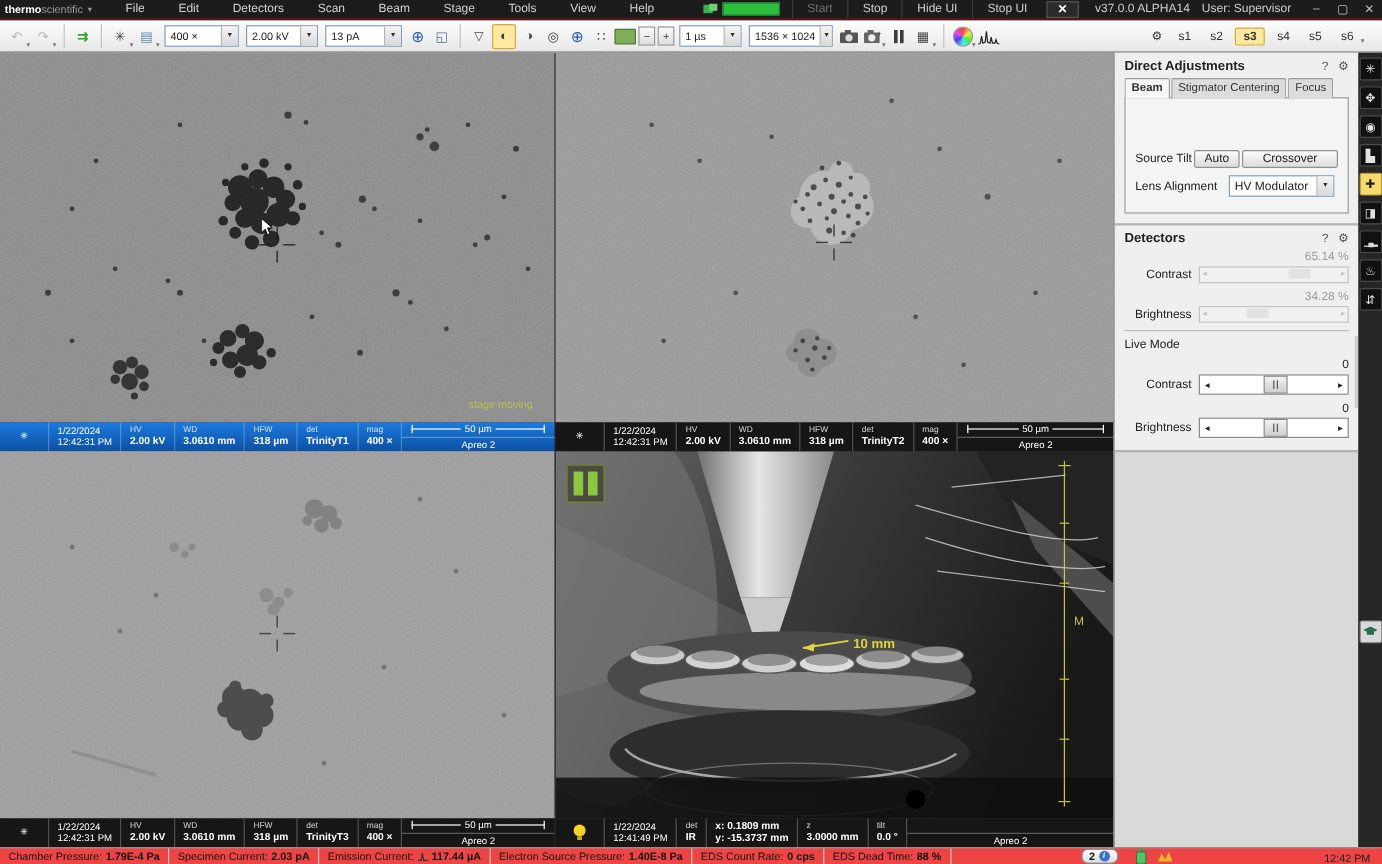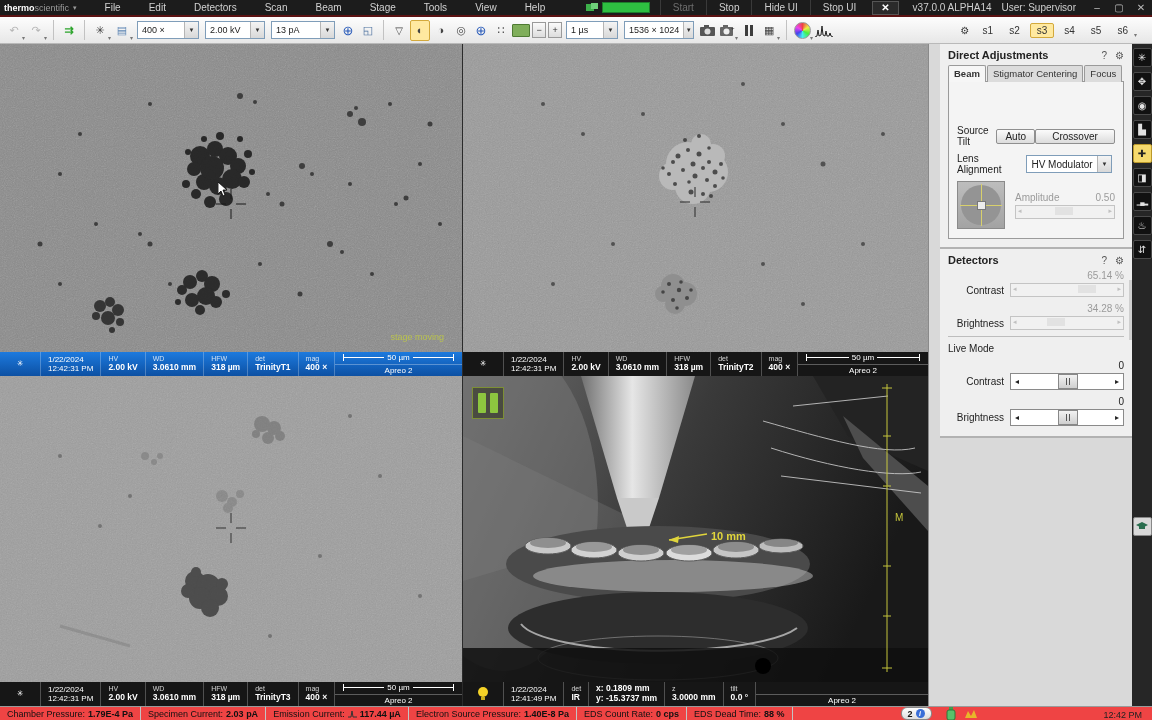--- a/index.html
+++ b/index.html
@@ -36,40 +36,40 @@
                  display:flex;align-items:center;justify-content:center;font-size:6px;color:#333;}
   .mini-btn{width:12px;height:14px;border:1px solid #9a9a9a;background:linear-gradient(#fafafa,#ddd);
             display:flex;align-items:center;justify-content:center;font-size:9px;margin:0 1px;color:#333;}
   .green-rect{width:16px;height:11px;background:#7fae5a;border:1px solid #4e7a33;border-radius:1px;}
   #colorwheel{width:15px;height:15px;border-radius:50%;border:1px solid #999;
               background:conic-gradient(#e44,#ee4,#4e4,#4ee,#44e,#e4e,#e44);}
   .pausebars{display:inline-flex;gap:2px;}
   .pausebars i{width:3px;height:11px;background:#3c3c3c;display:inline-block;}
   #preset-group{margin-left:auto;display:flex;align-items:center;margin-right:10px;font-size:10px;color:#333;}
   .preset{padding:1px 6px;margin:0 2px;border-radius:2px;}
-  .preset.hl{background:#ffe9a0;border:1px solid #d3a93c;font-weight:normal;}
+  .preset.hl{background:#ffe9a0;border:1px solid #d3a93c;font-weight:bold;}
   
   .quad-img{position:absolute;background:#888;overflow:hidden;}
   .databar{position:absolute;height:24px;display:flex;align-items:stretch;color:#fff;font-size:8px;box-sizing:border-box;}
   .databar.blue{background:linear-gradient(#1d7ade,#0c50a3);}
   .databar.dark{background:#161616;}
   .db-col{display:flex;flex-direction:column;justify-content:center;padding:0 7px;border-left:1px solid rgba(255,255,255,.25);line-height:1.15;white-space:nowrap;}
   .db-col:first-child{border-left:none;}
   .db-label{font-size:7px;opacity:.8;}
   .db-val{font-size:8.5px;font-weight:bold;}
   .db-icon{display:flex;align-items:center;justify-content:center;width:26px;}
   .db-scale{flex:1;display:flex;flex-direction:column;border-left:1px solid rgba(255,255,255,.25);}
   .scale-row{flex:1;display:flex;align-items:center;justify-content:center;gap:3px;padding:0 8px;}
   .scale-line{flex:1;height:1px;background:#fff;position:relative;}
   .scale-line:before,.scale-line:after{content:"";position:absolute;top:-3px;width:1px;height:7px;background:#fff;}
   .scale-line.l:before{left:0;} .scale-line.l:after{display:none;}
   .scale-line.r:after{right:0;} .scale-line.r:before{display:none;}
   .sys-row{flex:1;display:flex;align-items:center;justify-content:center;border-top:1px solid rgba(255,255,255,.3);font-size:8px;}
   
-  #panel{position:absolute;left:928px;top:44px;width:204px;height:662px;background:#d9d9d9;border-left:1px solid #8a8a8a;box-sizing:border-box;padding-left:11px;}
+  #panel{position:absolute;left:928px;top:44px;width:204px;height:662px;background:#d9d9d9;border-left:1px solid #8a8a8a;box-sizing:border-box;}
   .section{background:#efefef;padding:5px 8px 8px 8px;border-bottom:2px solid #b2b2b2;}
   .sec-head{display:flex;align-items:center;font-size:11px;font-weight:bold;color:#222;margin-bottom:4px;}
   .sec-head .spacer{flex:1;}
   .sec-head .hico{font-weight:normal;color:#555;font-size:10px;margin-left:8px;}
   .tabs{display:flex;margin-bottom:-1px;position:relative;z-index:2;}
   .tab{font-size:9.5px;padding:2px 5px;background:#dcdcdc;border:1px solid #9a9a9a;border-bottom:none;color:#333;margin-right:1px;border-radius:2px 2px 0 0;}
   .tab.active{background:#f6f6f6;font-weight:bold;padding-bottom:3px;}
   .tabbox{border:1px solid #9a9a9a;background:#f4f4f4;padding:7px 8px;position:relative;z-index:1;}
   .row{display:flex;align-items:center;margin-bottom:6px;}
   .lbl{font-size:10px;color:#222;}
@@ -751,39 +751,20 @@
           <span class="btn">Auto</span>
           <span class="btn" style="min-width:62px;">Crossover</span>
         </div>
         <div class="row" style="justify-content:space-between;margin-top:4px;">
           <span class="lbl">Lens Alignment</span>
           <div class="combo" style="width:86px;">
             <span class="cval" style="flex:1;font-size:10px;">HV Modulator</span>
             <span class="carrow">▼</span>
           </div>
         </div>
-        <div class="row" style="margin-bottom:2px;">
-          <div class="xy-tile">
-            <div class="xy-circle"></div>
-            <div class="xy-cross-h"></div>
-              <div class="xy-cross-v"></div>
-              <div class="xy-handle"></div>
-          </div>
-          <div class="ctrl-right">
-            <div class="val-row">
-              <span class="lbl dis">Amplitude</span>
-              <span class="lbl dis">0.50</span>
-            </div>
-            <div class="slider-dis">
-              <span class="sarr" style="left:2px;">◂</span>
-                <div class="thumb" style="left:40%;"></div>
-                <span class="sarr" style="right:2px;">▸</span>
-            </div>
-          </div>
-        </div>
       </div>
     </div>
 
     <div class="section">
       <div class="sec-head">
         <span>Detectors</span>
         <span class="spacer"></span>
         <span class="hico">?</span>
         <span class="hico">⚙</span>
       </div>

